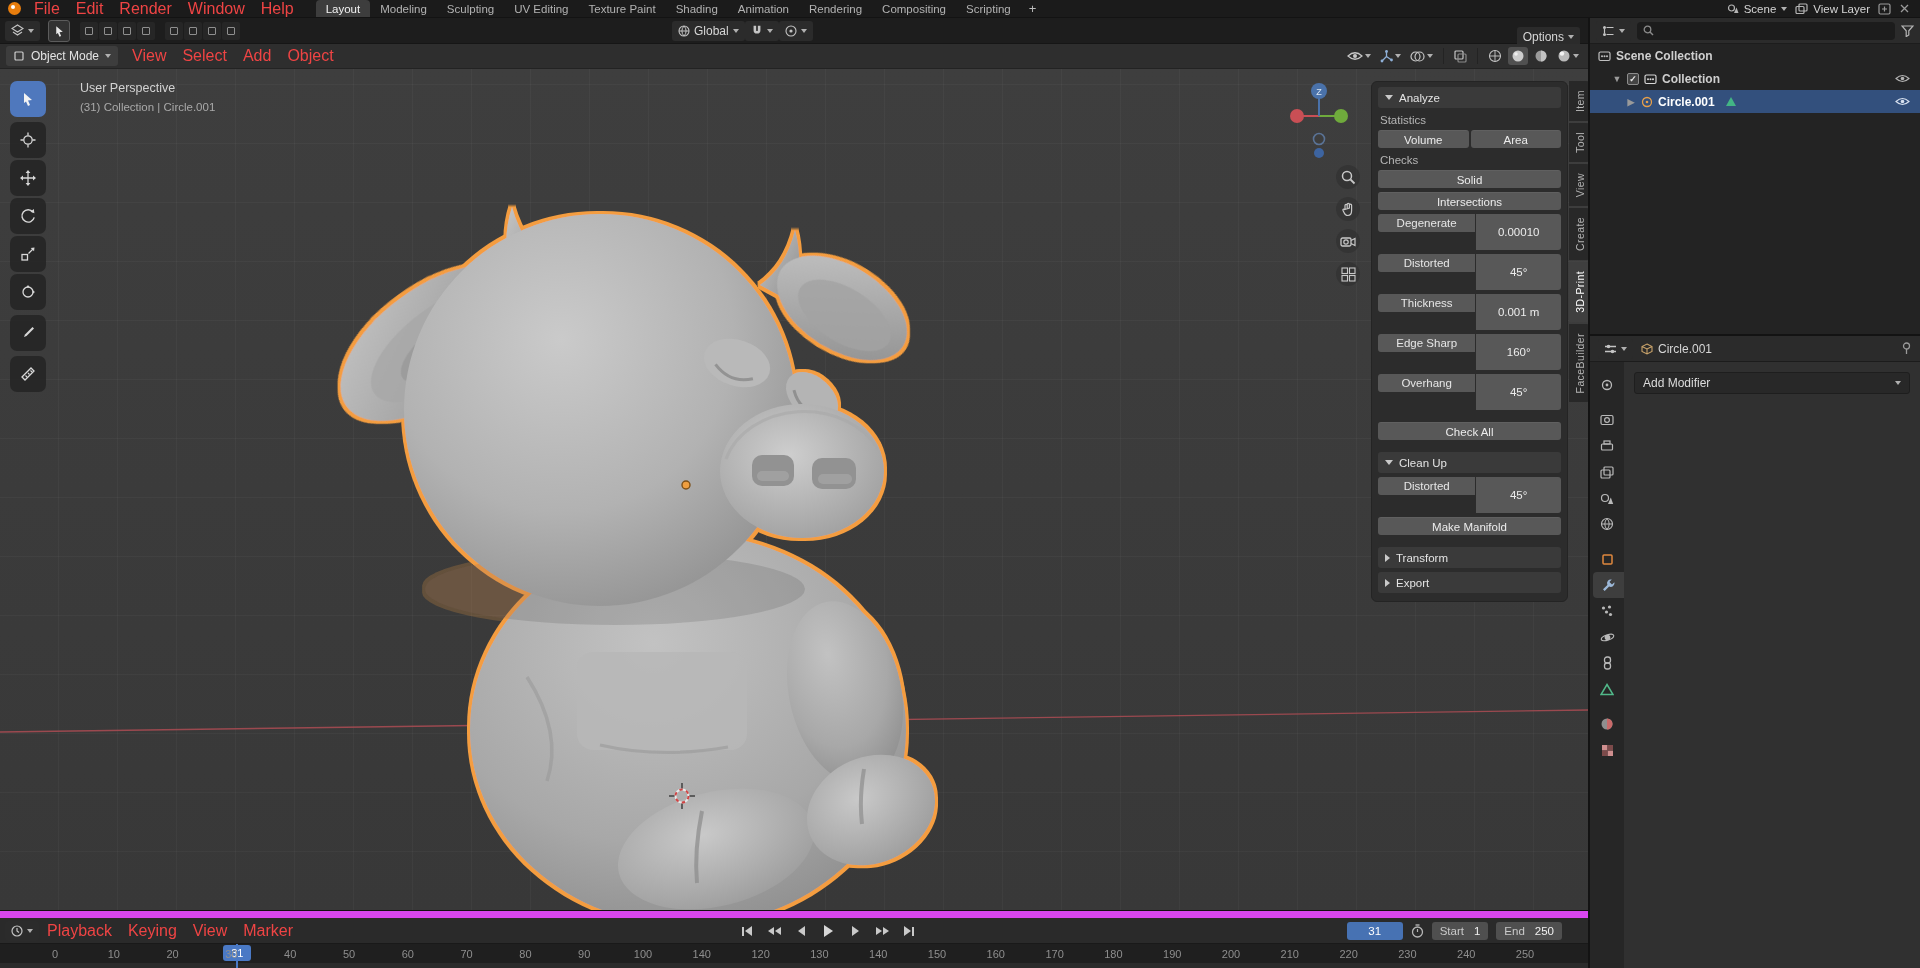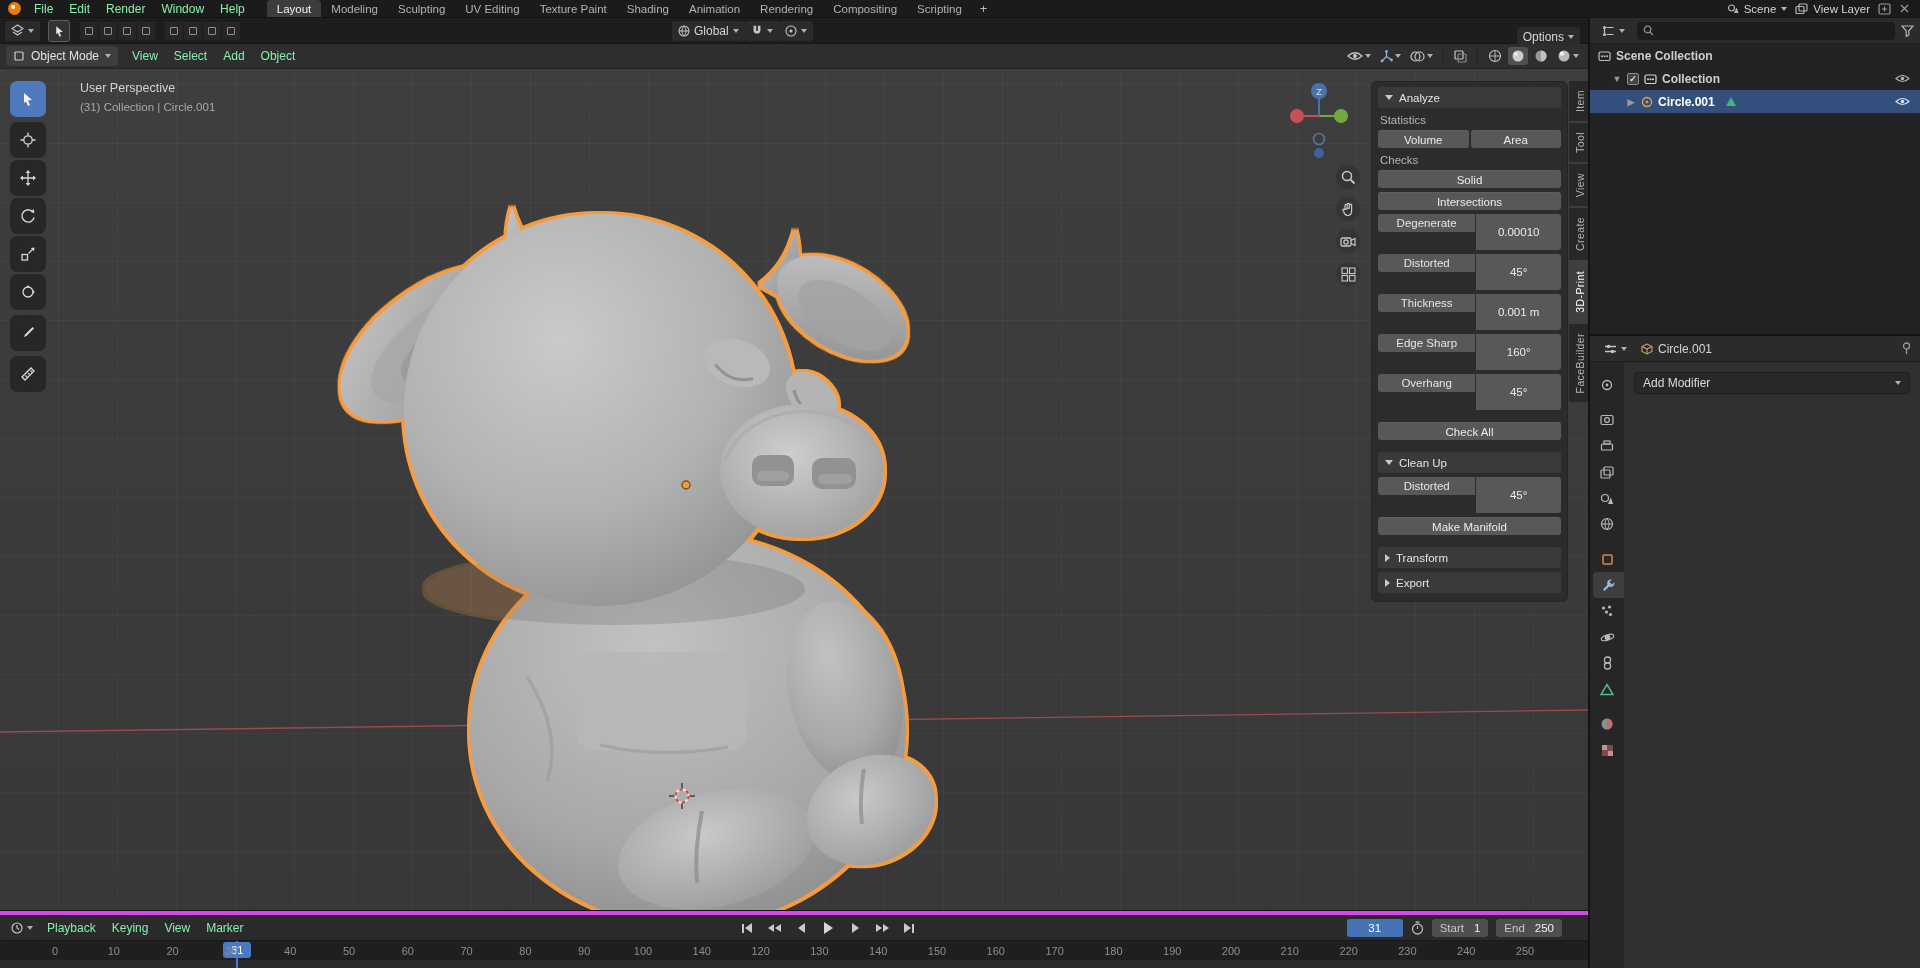--- a/index.html
+++ b/index.html
@@ -8,21 +8,21 @@
   svg{display:block;}
   .chev{width:0;height:0;border-left:3.5px solid transparent;border-right:3.5px solid transparent;border-top:4px solid #b0b0b0;display:inline-block;}
   .tri-right{width:0;height:0;border-top:4px solid transparent;border-bottom:4px solid transparent;border-left:5px solid #c9c9c9;display:inline-block;}
   .tri-down{width:0;height:0;border-left:4px solid transparent;border-right:4px solid transparent;border-top:5px solid #c9c9c9;display:inline-block;}
 
   
   #topbar{position:absolute;left:0;top:0;width:1920px;height:17px;background:#1b1b1b;display:flex;align-items:center;padding:0 6px;z-index:30;}
   .blogo{width:13px;height:13px;border-radius:50%;background:#e87d0d;position:relative;margin:0 5px 0 2px;}
   .blogo:after{content:"";position:absolute;left:3px;top:3px;width:4px;height:4px;border-radius:50%;background:#fff;}
   #topbar-menus{display:flex;height:100%;}
-  .menu-item{display:flex;align-items:center;padding:0 8px;color:#86efac;font-size:12px;cursor:default;white-space:nowrap;}
+  .menu-item{display:flex;align-items:center;padding:0 8px;color:#ef4444;font-size:16px;cursor:default;white-space:nowrap;}
   #ws-tabs{display:flex;height:100%;margin-left:14px;align-items:flex-end;}
   .ws-tab{display:flex;align-items:center;height:17px;padding:0 10px;color:#b2b2b2;font-size:11.5px;border-radius:4px 4px 0 0;white-space:nowrap;}
   .ws-tab.active{background:#3d3d3d;color:#f1f1f1;}
   .ws-add{color:#bdbdbd;padding:0 8px;font-size:13px;}
   .top-right{margin-left:auto;display:flex;align-items:center;gap:8px;padding-right:4px;}
   .tchip{display:flex;align-items:center;gap:5px;color:#d4d4d4;font-size:11.5px;white-space:nowrap;}
 
   
   #viewport{position:absolute;left:0;top:18px;width:1588px;height:892px;background:#3c3c3c;}
   .vp-tool{position:absolute;left:0;top:0;width:100%;height:26px;background:#1d1d1d;display:flex;align-items:center;padding:0 5px;border-bottom:1px solid #161616;}
@@ -92,21 +92,21 @@
   .pr-head{height:26px;background:#2b2b2b;display:flex;align-items:center;gap:8px;padding:0 8px;border-bottom:1px solid #1c1c1c;}
   .pr-strip{position:absolute;left:0;top:26px;width:34px;height:606px;background:#262626;display:flex;flex-direction:column;align-items:stretch;padding-top:10px;}
   .ptab{height:26px;display:flex;align-items:center;justify-content:center;}
   .ptab.gap{margin-top:9px;}
   .ptab.active{background:#3e3e3e;border-radius:4px 0 0 4px;margin-left:3px;}
   .pr-main{position:absolute;left:34px;top:26px;width:296px;height:606px;}
   .addmod{margin:10px;height:22px;background:#282828;border:1px solid #1e1e1e;border-radius:3px;display:flex;align-items:center;padding:0 8px;color:#dcdcdc;}
   .addmod .chev{margin-left:auto;}
 
   
-  #timeline{position:absolute;left:0;top:911px;width:1588px;height:46px;background:#1f1f1f;border-top:4px solid #d946ef;}
+  #timeline{position:absolute;left:0;top:911px;width:1588px;height:46px;background:#1f1f1f;border-top:7px solid #d946ef;}
   .tl-head{height:26px;background:#2a2a2a;display:flex;align-items:center;padding:0 5px;position:relative;border-bottom:1px solid #191919;}
   #tl-menus{display:flex;height:100%;}
   .transport{position:absolute;left:735px;top:3px;display:flex;gap:3px;}
   .tpb{width:24px;height:20px;display:flex;align-items:center;justify-content:center;gap:1px;border-radius:3px;}
   .vbar{width:2px;height:9px;background:#c9c9c9;display:inline-block;}
   .tl-right{position:absolute;right:26px;top:4px;display:flex;align-items:center;gap:8px;}
   .framefield{width:56px;height:18px;background:#4772b3;border-radius:3px;color:#fff;display:flex;align-items:center;justify-content:center;font-size:11.5px;}
   .rangefield{height:18px;background:#4f4f4f;border-radius:3px;display:flex;align-items:center;padding:0 8px;gap:10px;font-size:11.5px;color:#c9c9c9;}
   .rangefield b{color:#f0f0f0;font-weight:normal;}
   .tl-ruler{position:relative;height:30px;background:#1f1f1f;}

